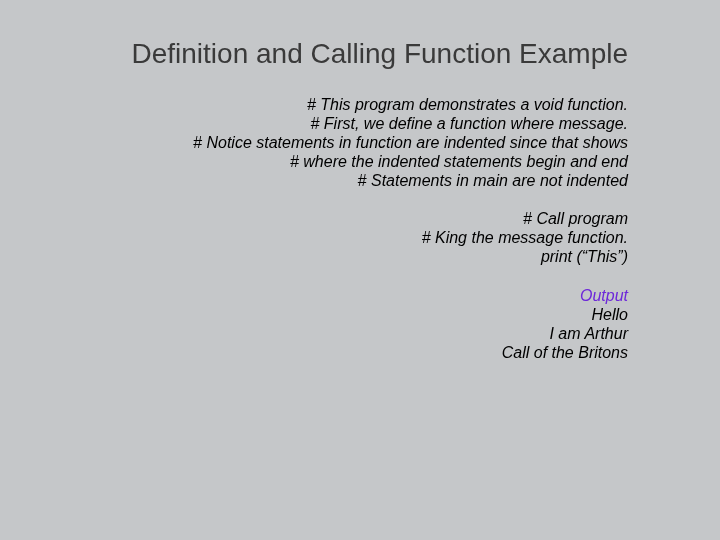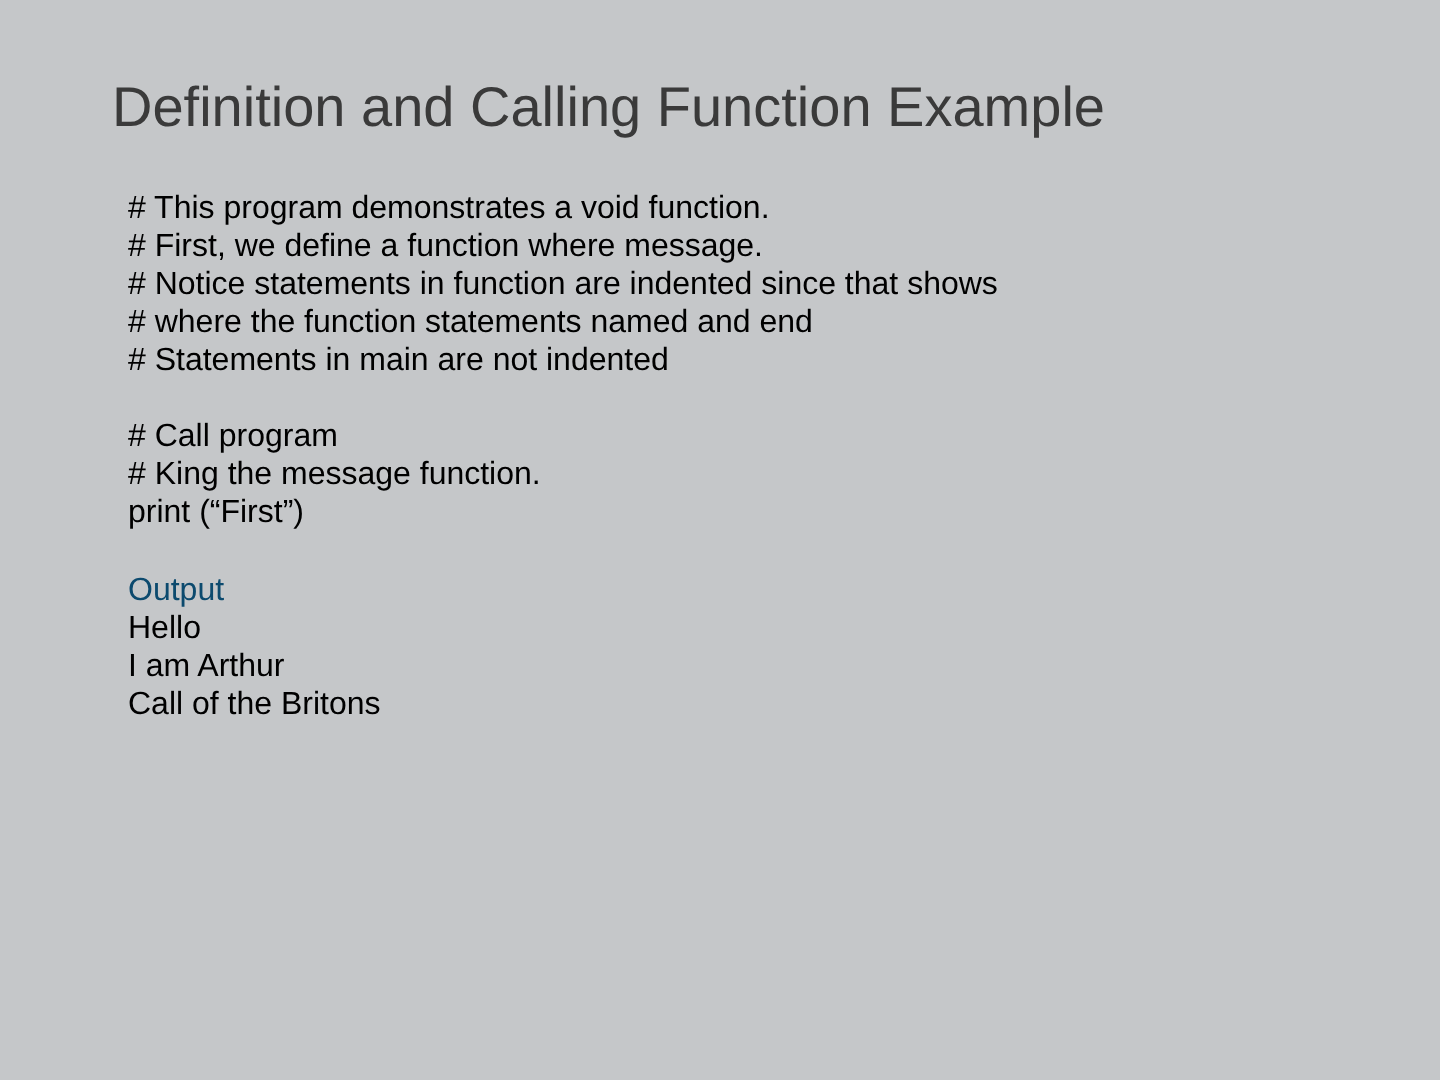--- a/index.html
+++ b/index.html
@@ -11,60 +11,62 @@
   }
   body {
     background: #c5c7c9;
     font-family: Arial, Helvetica, sans-serif;
   }
   .slide {
     box-sizing: border-box;
     width: 656px;
     height: 540px;
     padding: 20px 28px 32px 28px;
+    text-align: right;
   }
   .title {
     font-size: 28px;
     color: #3a3a3a;
     margin: 18px 0 26px 28px;
     font-weight: 400;
   }
   .block {
     font-size: 16px;
     line-height: 1.18;
     color: #000;
     margin-left: 36px;
     margin-bottom: 20px;
+    font-style: italic;
   }
   .line { display: block; }
   .indent { margin-left: 28px; }
   .output-label {
-    color: #0c4a6e;
+    color: #6d28d9;
   }
 </style>
 </head>
 <body>
 
 <div class="slide">
 
   <div class="title">Definition and Calling Function Example</div>
 
   <div class="block">
     <span class="line"># This program demonstrates a void function.</span>
     <span class="line"># First, we define a function where message.</span>
     <span class="line"># Notice statements in function are indented since that shows</span>
-    <span class="line"># where the function statements named and end</span>
+    <span class="line"># where the indented statements begin and end</span>
     <span class="line"># Statements in main are not indented</span>
   </div>
 
 
   <div class="block">
     <span class="line"># Call program</span>
     <span class="line"># King the message function.</span>
-    <span class="line">print (“First”)</span>
+    <span class="line">print (“This”)</span>
   </div>
 
   <div class="block">
     <span class="line output-label">Output</span>
     <span class="line">Hello</span>
     <span class="line">I am Arthur</span>
     <span class="line">Call of the Britons</span>
   </div>
 
 </div>

